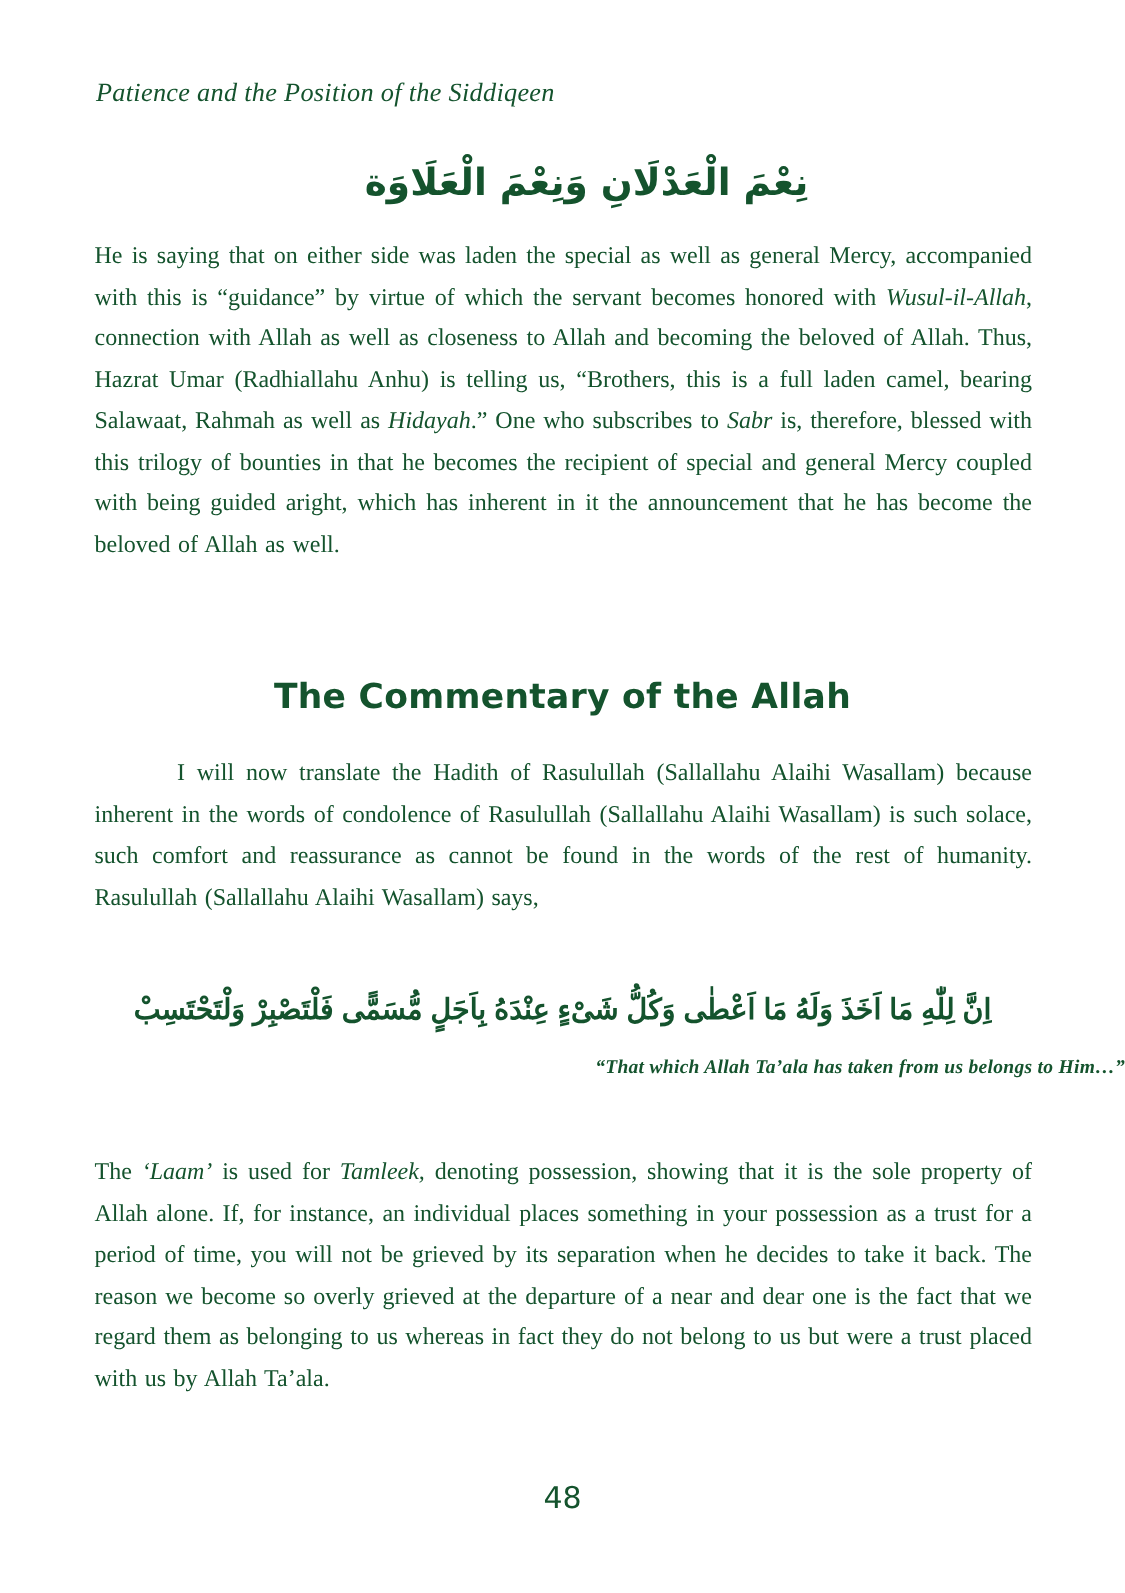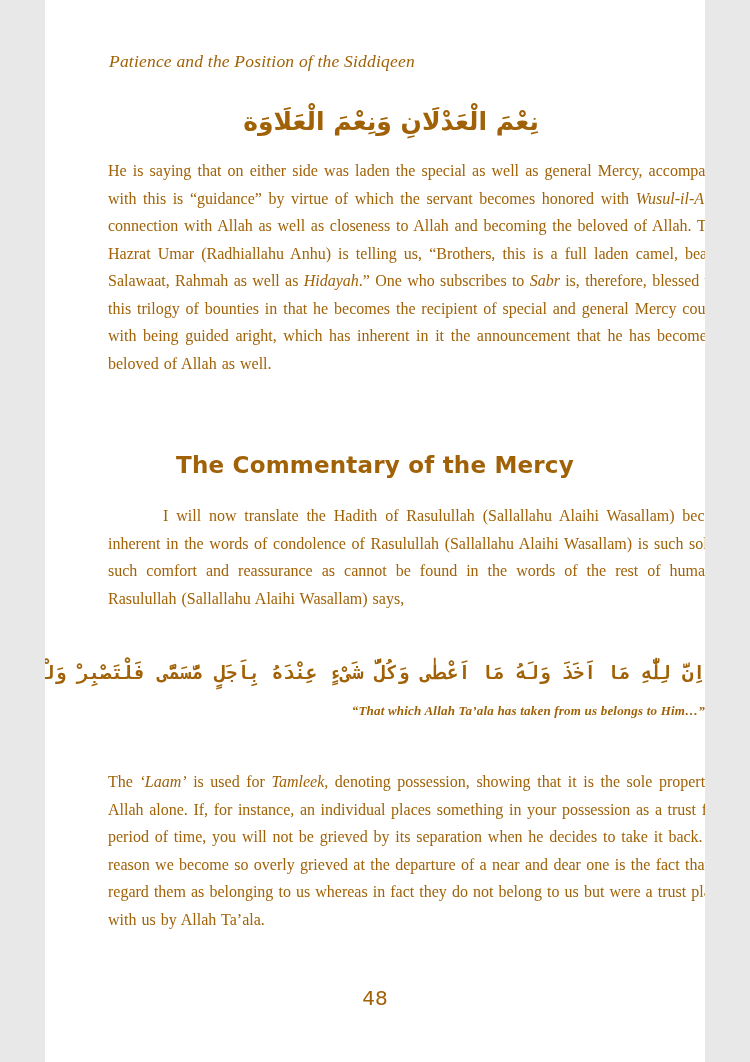--- a/index.html
+++ b/index.html
@@ -1,23 +1,23 @@
 <!DOCTYPE html>
 <html><head>
 <meta charset="utf-8">
 <style>
   * { margin: 0; padding: 0; box-sizing: border-box; }
   html, body { background: #e8e8e8; }
   .page {
     position: relative;
-    width: 660px;
+    width: 750px;
     height: 1062px;
     margin: 0 auto;
     background: #ffffff;
-    color: #a16207;
+    color: #14532d;
     font-family: "Liberation Serif", serif;
     overflow: hidden;
   }
   .running-header {
     position: absolute;
     left: 64px;
     top: 51px;
     font-style: italic;
     font-size: 17.5px;
     letter-spacing: 0.2px;
@@ -58,21 +58,21 @@
     font-size: 23px;
     letter-spacing: 0.2px;
   }
   .arabic-hadith {
     position: absolute;
     left: 0;
     top: 648px;
     width: 100%;
     text-align: center;
     direction: rtl;
-    font-family: Liberation Mono, monospace;
+    font-family: Liberation Sans, sans-serif;
     font-weight: bold;
     font-size: 19px;
     line-height: 52px;
     white-space: nowrap;
   }
   .hadith-translation {
     position: absolute;
     left: 0;
     top: 703px;
     width: 100%;
@@ -96,21 +96,21 @@
 <body>
 
 <div class="page">
 
   <div class="running-header">Patience and the Position of the Siddiqeen</div>
 
   <div class="arabic-invocation">نِعْمَ الْعَدْلَانِ وَنِعْمَ الْعَلَاوَة</div>
 
   <div class="body-para para-1"><span>He is saying that on either side was laden the special as well as general Mercy, accompanied with this is “guidance” by virtue of which the servant becomes honored with </span><span class="it">Wusul-il-Allah</span><span>, connection with Allah as well as closeness to Allah and becoming the beloved of Allah. Thus, Hazrat Umar (Radhiallahu Anhu) is telling us, “Brothers, this is a full laden camel, bearing Salawaat, Rahmah as well as </span><span class="it">Hidayah</span><span>.” One who subscribes to </span><span class="it">Sabr</span><span> is, therefore, blessed with this trilogy of bounties in that he becomes the recipient of special and general Mercy coupled with being guided aright, which has inherent in it the announcement that he has become the beloved of Allah as well.</span></div>
 
-  <div class="section-heading">The Commentary of the Mercy</div>
+  <div class="section-heading">The Commentary of the Allah</div>
 
   <div class="body-para para-2"><span>I will now translate the Hadith of Rasulullah (Sallallahu Alaihi Wasallam) because inherent in the words of condolence of Rasulullah (Sallallahu Alaihi Wasallam) is such solace, such comfort and reassurance as cannot be found in the words of the rest of humanity. Rasulullah (Sallallahu Alaihi Wasallam) says,</span></div>
 
   <div class="arabic-hadith">اِنَّ لِلّٰهِ مَا اَخَذَ وَلَهُ مَا اَعْطٰى وَكُلُّ شَىْءٍ عِنْدَهُ بِاَجَلٍ مُّسَمًّى فَلْتَصْبِرْ وَلْتَحْتَسِبْ</div>
 
   <div class="hadith-translation">“That which Allah Ta’ala has taken from us belongs to Him…”</div>
 
   <div class="body-para para-3"><span>The </span><span class="it">‘Laam’</span><span> is used for </span><span class="it">Tamleek,</span><span> denoting possession, showing that it is the sole property of Allah alone. If, for instance, an individual places something in your possession as a trust for a period of time, you will not be grieved by its separation when he decides to take it back. The reason we become so overly grieved at the departure of a near and dear one is the fact that we regard them as belonging to us whereas in fact they do not belong to us but were a trust placed with us by Allah Ta’ala.</span></div>
 
   <div class="page-number">48</div>

